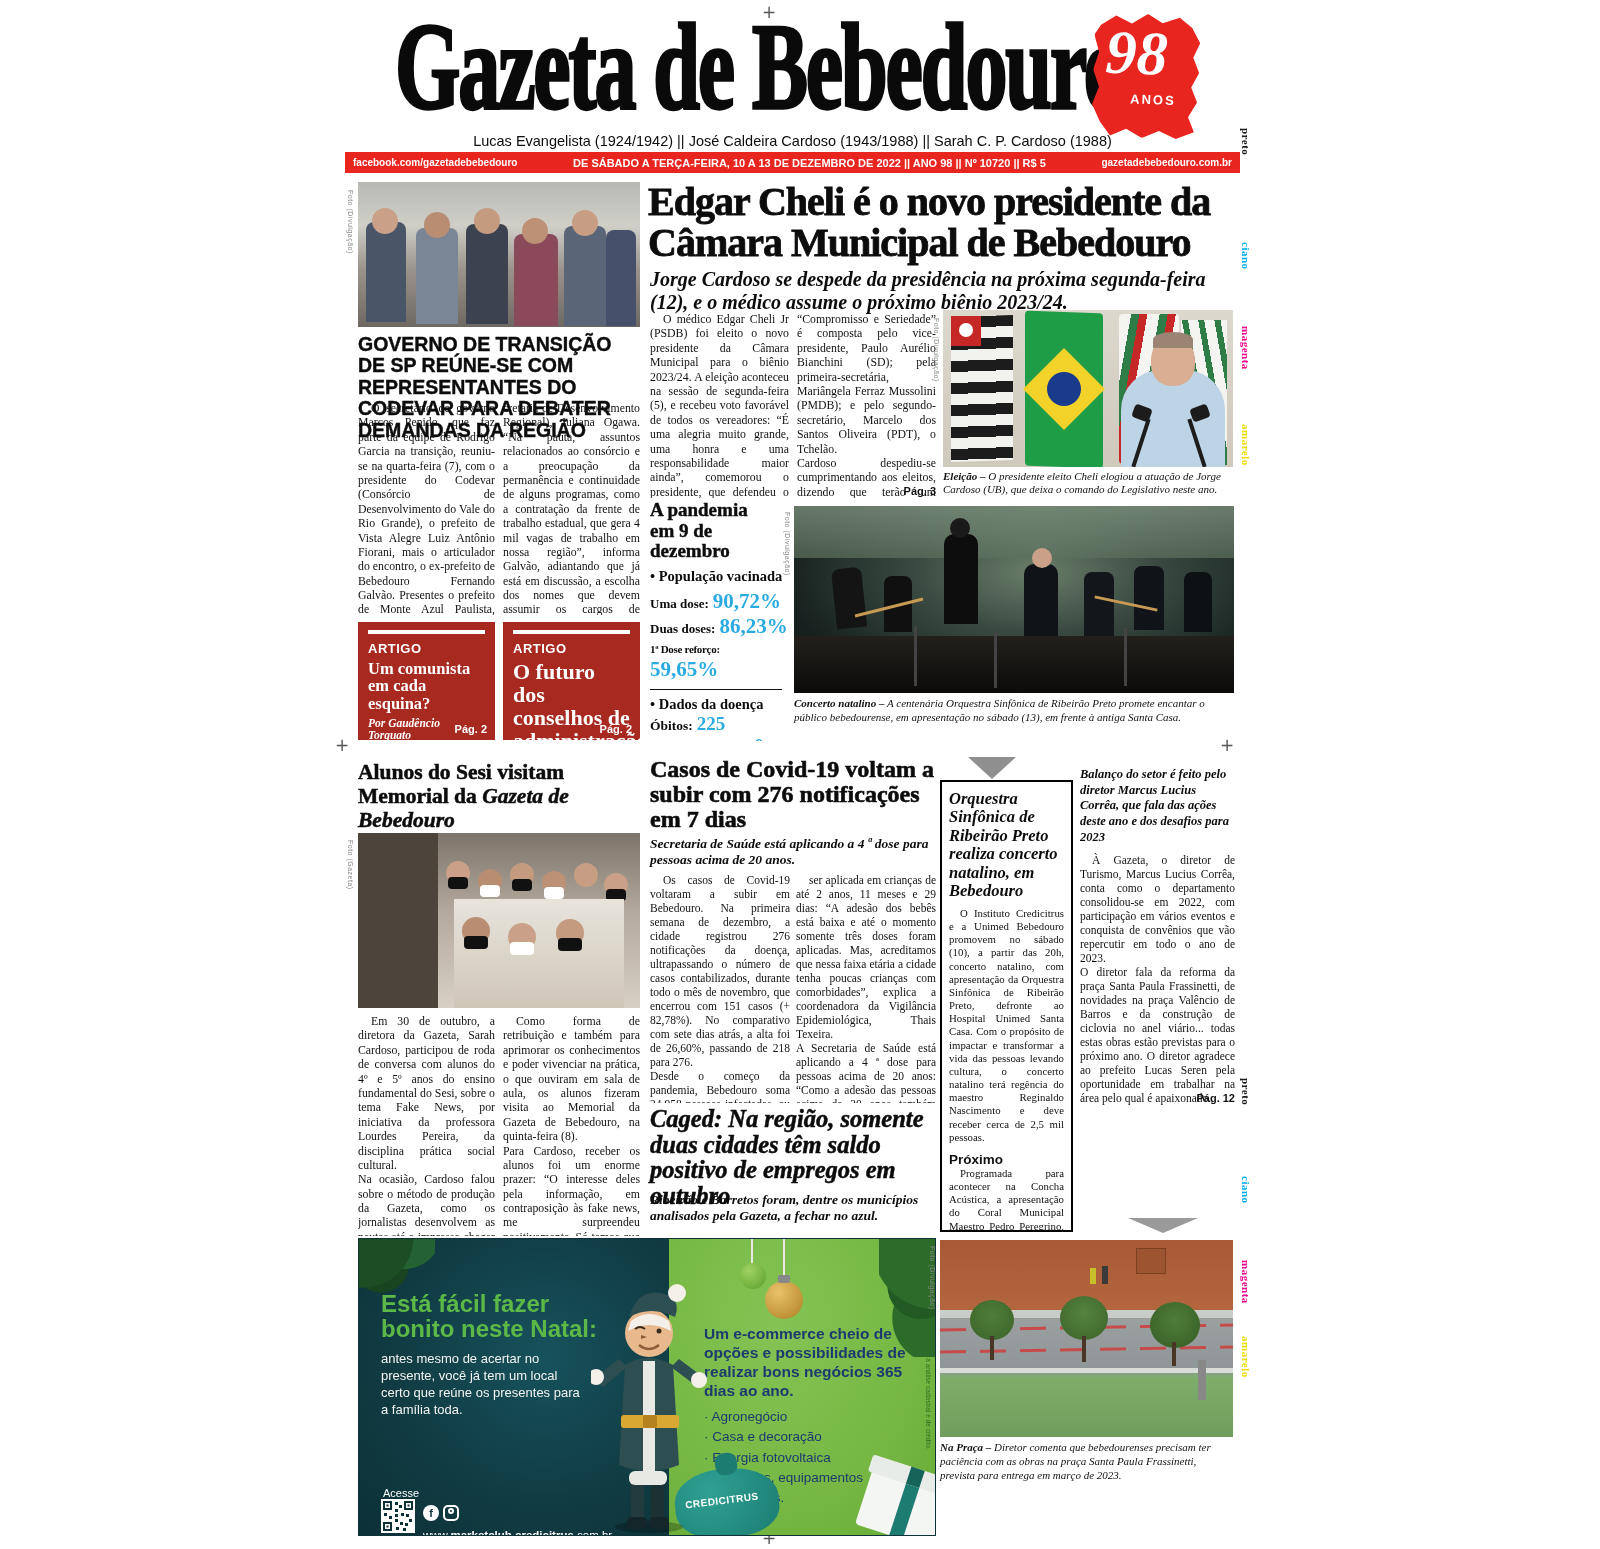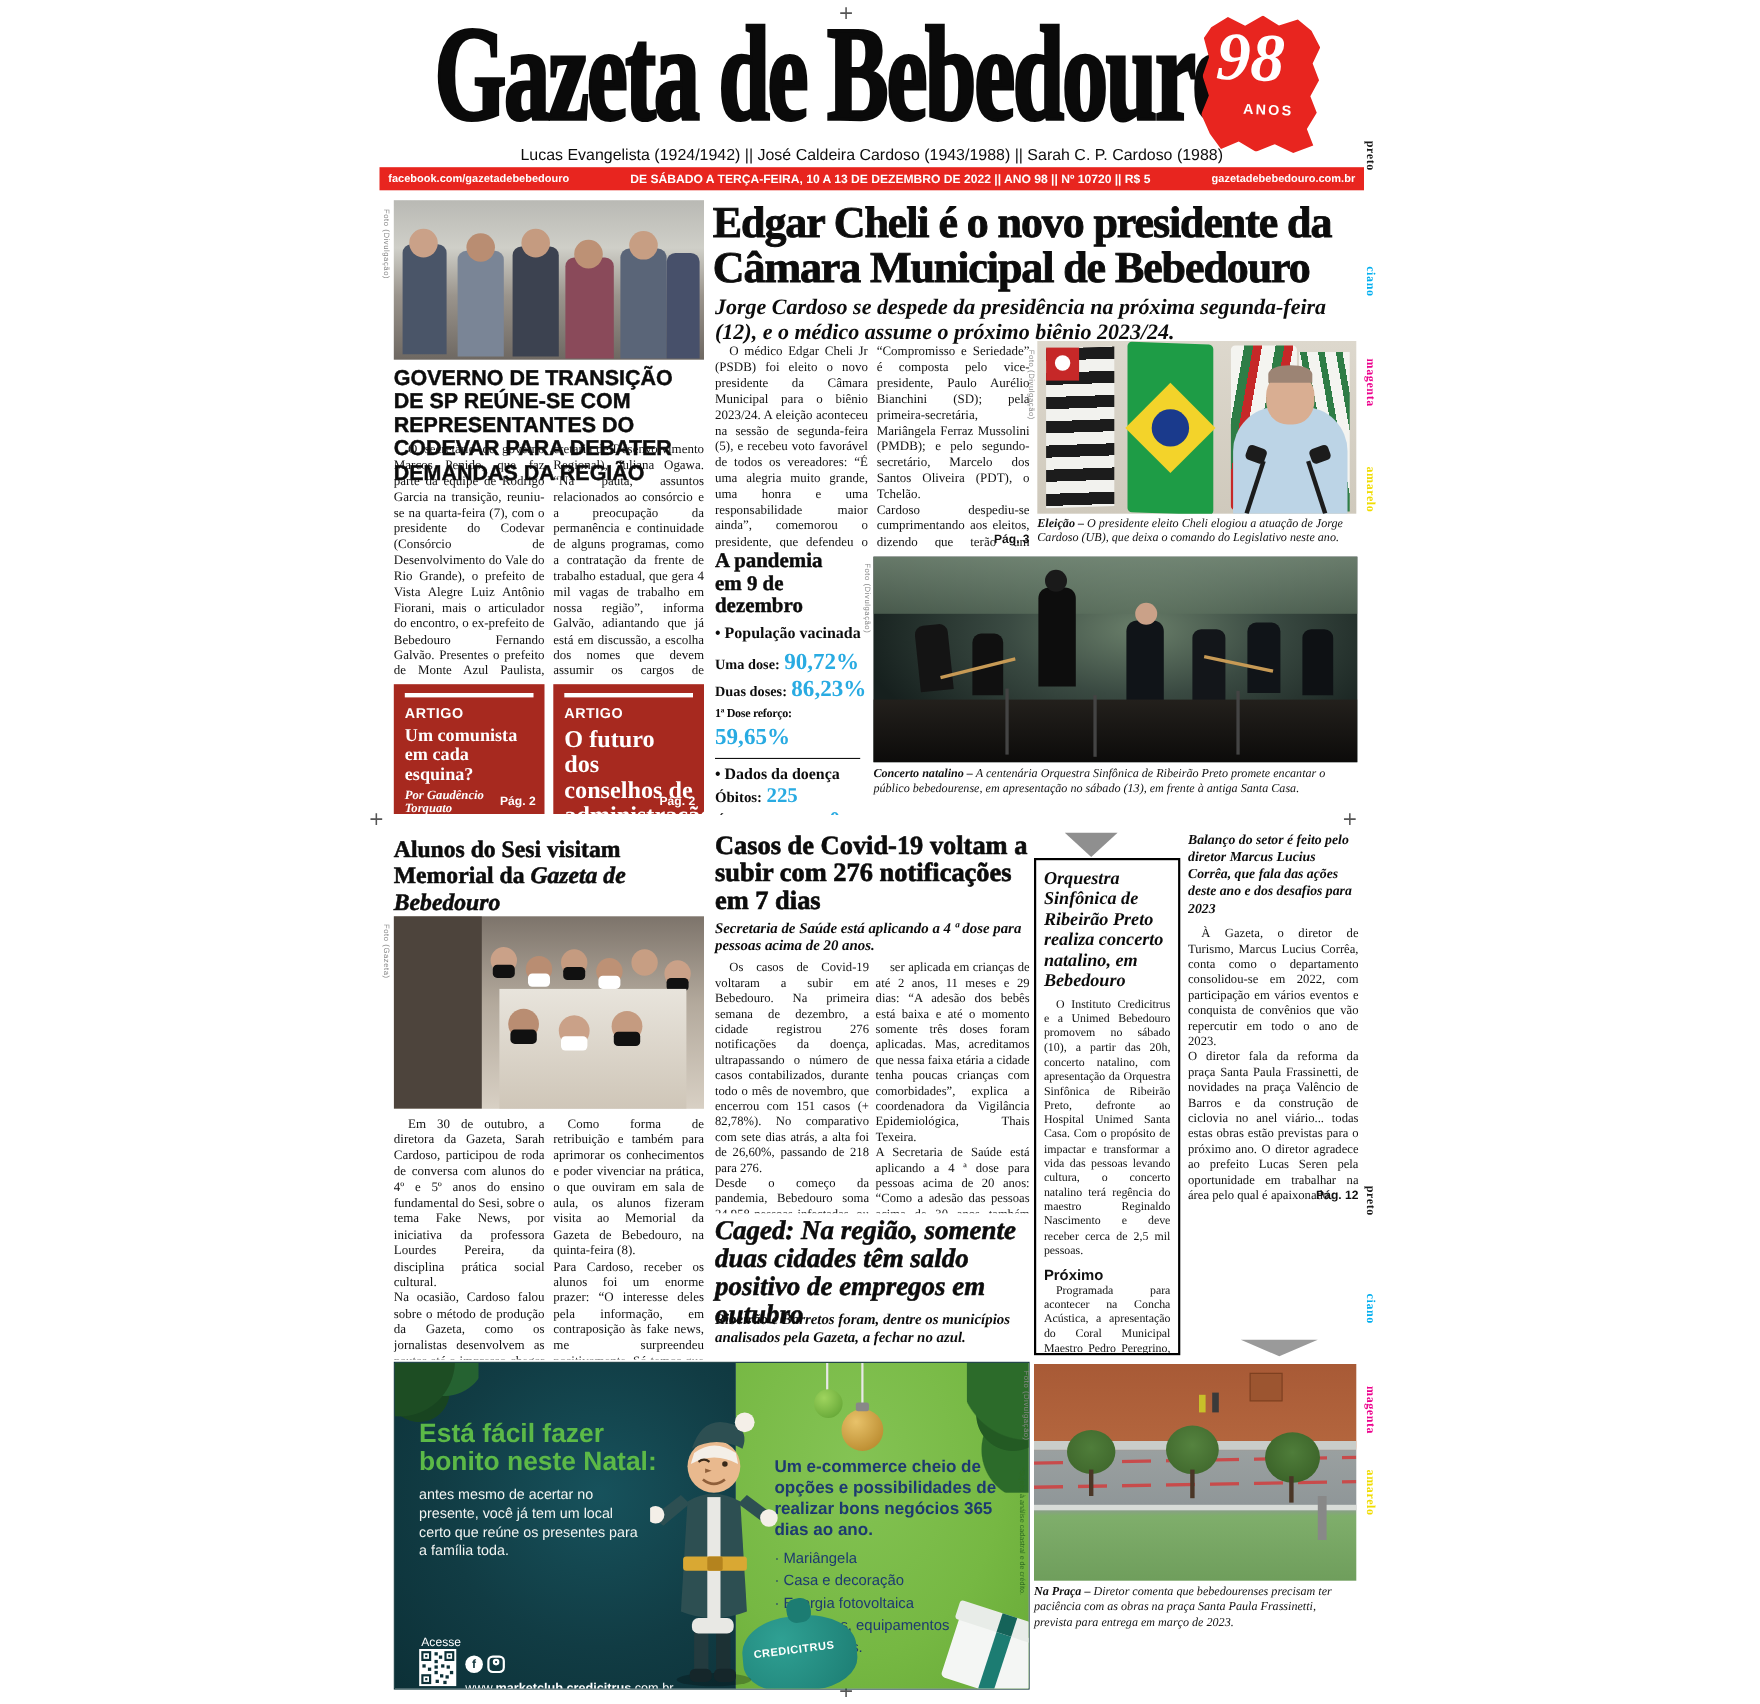--- a/index.html
+++ b/index.html
@@ -213,21 +213,21 @@
 <div class="abs tri-down" style="left:968px;top:757px;"></div>
 <div class="abs clip" style="left:940px;top:780px;width:133px;height:452px;border:2px solid #000;padding:8px 7px;">
   <div class="headline-serif" style="font-size:16.5px;font-style:italic;line-height:1.12;">Orquestra Sinfônica de Ribeirão Preto realiza concerto natalino, em Bebedouro</div>
   <div class="serif just" style="font-size:10.8px;line-height:1.22;margin-top:6px;text-indent:11px;">O Instituto Credicitrus e a Unimed Bebedouro promovem no sábado (10), a partir das 20h, concerto natalino, com apresentação da Orquestra Sinfônica de Ribeirão Preto, defronte ao Hospital Unimed Santa Casa. Com o propósito de impactar e transformar a vida das pessoas levando cultura, o concerto natalino terá regência do maestro Reginaldo Nascimento e deve receber cerca de 2,5 mil pessoas.</div>
   <div class="sans" style="font-size:13.5px;font-weight:bold;margin-top:8px;">Próximo</div>
   <div class="serif just" style="font-size:10.8px;line-height:1.22;text-indent:11px;">Programada para acontecer na Concha Acústica, a apresentação do Coral Municipal Maestro Pedro Peregrino, será realizada na Matriz de São João Batista, no próximo sábado (17), em virtude da previsão de chuvas para o dia. As demais apresentações previstas para o palco da Praça da Fonte foram suspensas pelo mesmo motivo do mau tempo.</div>
 
 </div>
 
 <div class="abs clip" style="left:1080px;top:756px;width:155px;height:470px;">
-  <div class="headline-serif" style="font-size:12.5px;font-style:italic;line-height:1.25;margin-top:0;">Balanço do setor é feito pelo diretor Marcus Lucius Corrêa, que fala das ações deste ano e dos desafios para 2023</div>
+  <div class="headline-serif" style="font-size:12.5px;font-style:italic;line-height:1.25;margin-top:11px;">Balanço do setor é feito pelo diretor Marcus Lucius Corrêa, que fala das ações deste ano e dos desafios para 2023</div>
   <div class="serif just preline" style="font-size:11.5px;line-height:1.22;margin-top:8px;text-indent:12px;">À Gazeta, o diretor de Turismo, Marcus Lucius Corrêa, conta como o departamento consolidou-se em 2022, com participação em vários eventos e conquista de convênios que vão repercutir em todo o ano de 2023.
 O diretor fala da reforma da praça Santa Paula Frassinetti, de novidades na praça Valêncio de Barros e da construção de ciclovia no anel viário... todas estas obras estão previstas para o próximo ano. O diretor agradece ao prefeito Lucas Seren pela oportunidade em trabalhar na área pelo qual é apaixonado.</div>
   <div class="pagref" style="text-align:right;margin-top:-13px;">Pág. 12</div>
 </div>
 <div class="abs tri-down2" style="left:1128px;top:1218px;"></div>
 
 <div class="abs clip" style="left:358px;top:1238px;width:578px;height:298px;border:1px solid #0d3238;">
   <div class="abs" style="left:0;top:0;width:310px;height:298px;background:radial-gradient(ellipse at 60% 40%, #17525c 0%, #113c44 55%, #0c3037 100%);"></div>
   <div class="abs" style="left:310px;top:0;width:268px;height:298px;background:radial-gradient(ellipse at 40% 30%, #84c354 0%, #76b843 60%, #67a936 100%);"></div>
 
@@ -301,21 +301,21 @@
     <path d="M38 62 Q48 30 76 40 Q90 46 84 62 Q60 50 38 62 Z" fill="#2d4f52"></path>
     <circle cx="86" cy="38" r="9" fill="#f4efe8"></circle>
     <path d="M50 80 l6 2 -6 2 z" fill="#8f5f3a"></path>
     <path d="M48 90 q10 8 20 0" stroke="#8f5f3a" stroke-width="2.5" fill="none"></path>
     <circle cx="68" cy="76" r="2.5" fill="#3a2a1a"></circle>
     <path d="M44 74 q5 -4 10 0" stroke="#3a2a1a" stroke-width="2" fill="none"></path>
   </svg>
 
   <div class="abs sans" style="left:345px;top:86px;width:222px;font-size:15.5px;font-weight:bold;line-height:1.22;color:#1d3a70;">Um e-commerce cheio de opções e possibilidades de realizar bons negócios 365 dias ao ano.</div>
   <div class="abs sans" style="left:345px;top:168px;width:220px;font-size:13.5px;line-height:1.5;color:#1d3a70;">
-    <div class="preline">· Mariângela</div>
+    <div class="preline">· Agronegócio</div>
     <div class="preline">· Casa e decoração</div>
     <div class="preline">· Energia fotovoltaica</div>
     <div class="preline">· Máquinas, equipamentos
   e muito mais.</div>
   </div>
 
   <div class="abs" style="left:312px;top:212px;width:112px;height:86px;">
     <div class="abs" style="left:4px;top:18px;width:104px;height:68px;background:radial-gradient(circle at 35% 30%,#2fa093,#1c7c72);border-radius:45% 45% 40% 40%;transform:rotate(-5deg);"></div>
     <div class="abs" style="left:44px;top:2px;width:22px;height:22px;background:#1c7c72;border-radius:40%;transform:rotate(-10deg);"></div>
     <div class="abs sans" style="left:14px;top:44px;font-size:10px;font-weight:bold;color:#fff;transform:rotate(-7deg);letter-spacing:.5px;">CREDICITRUS</div>

